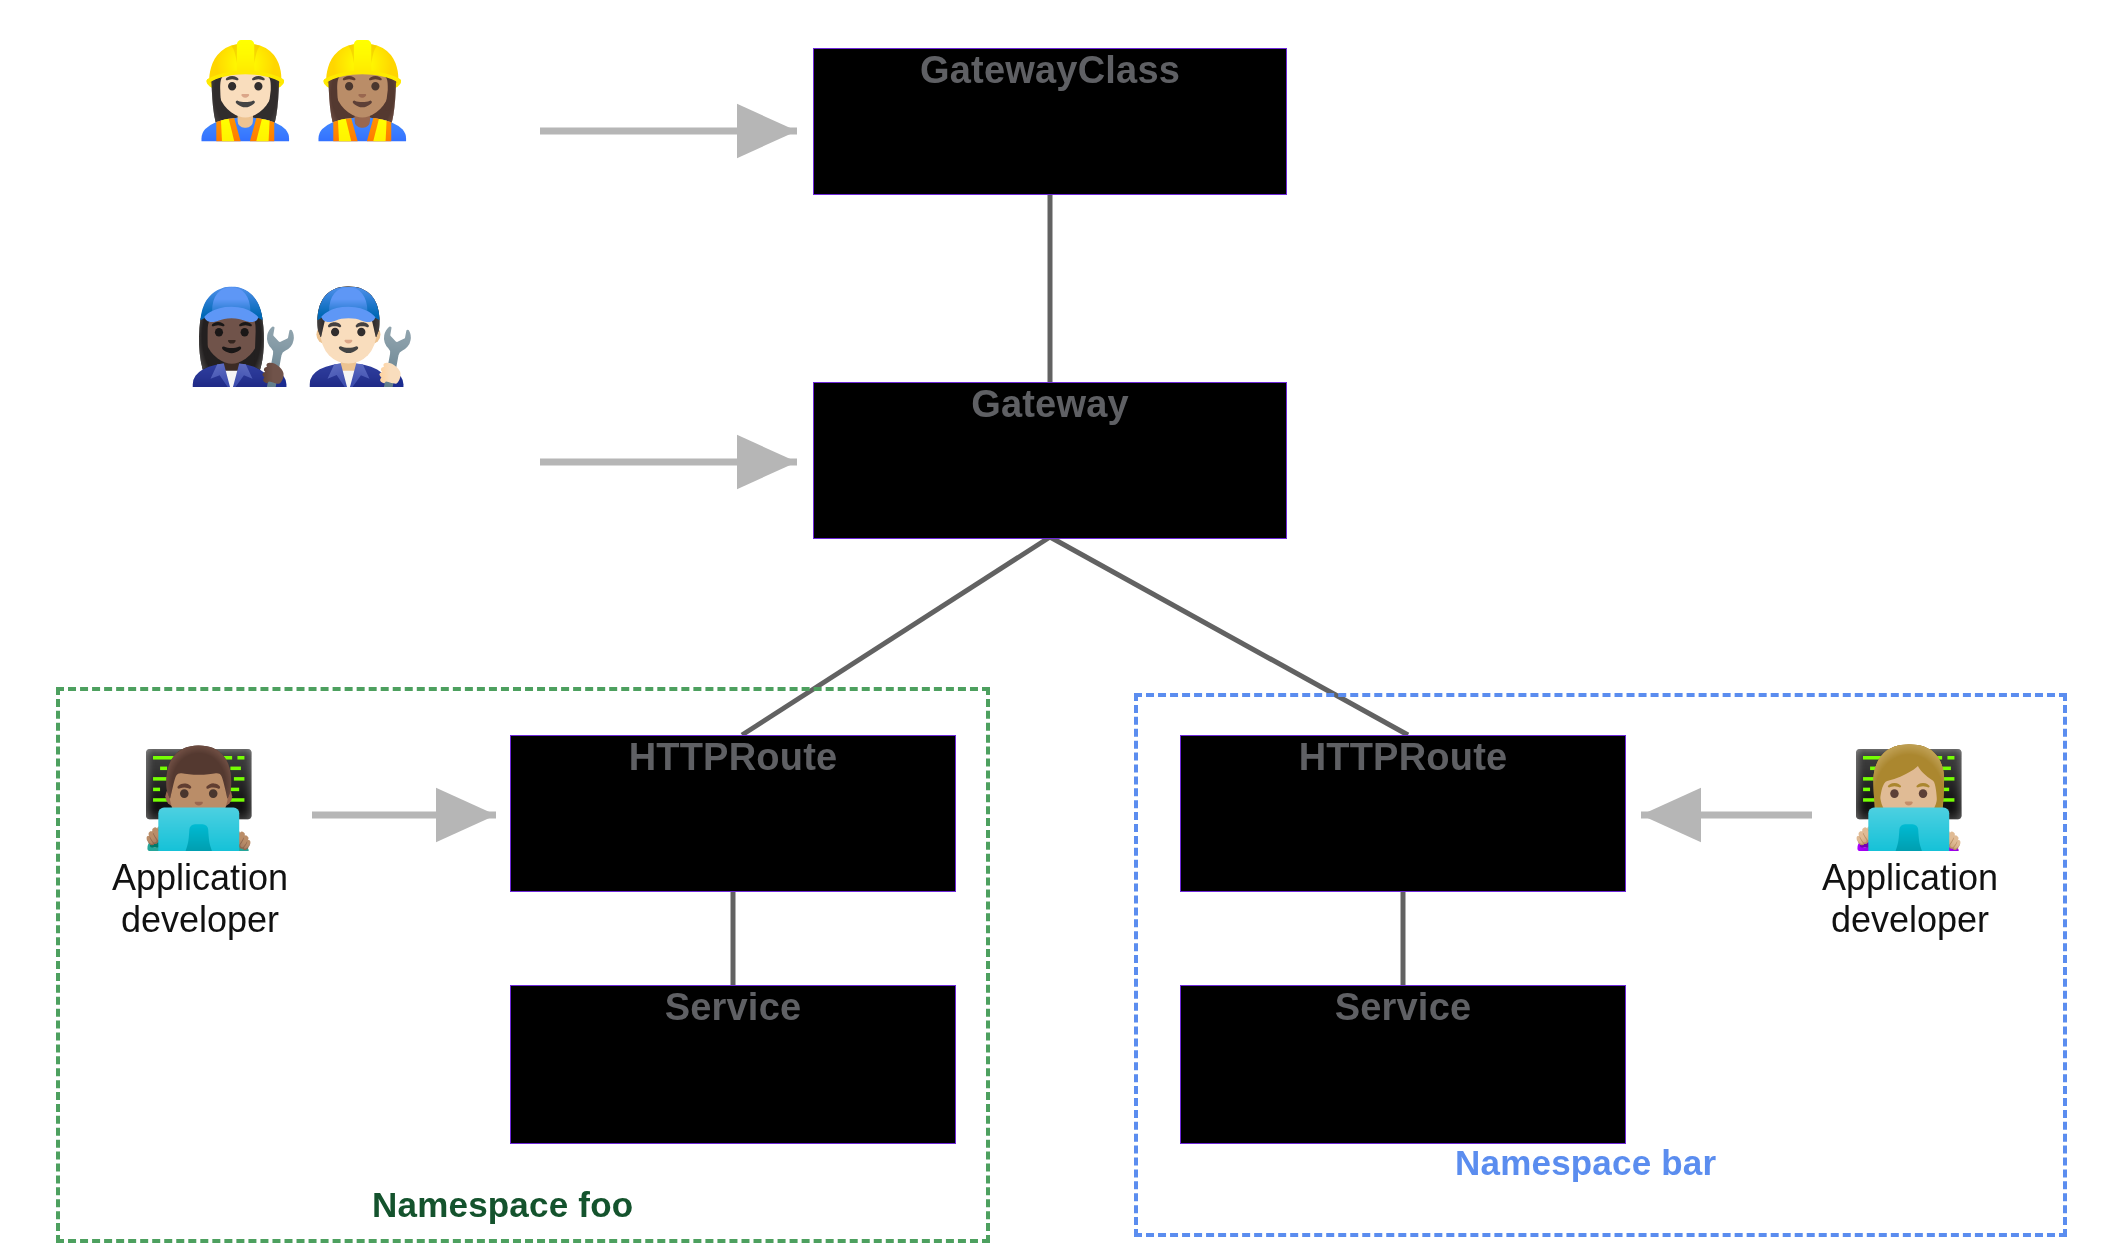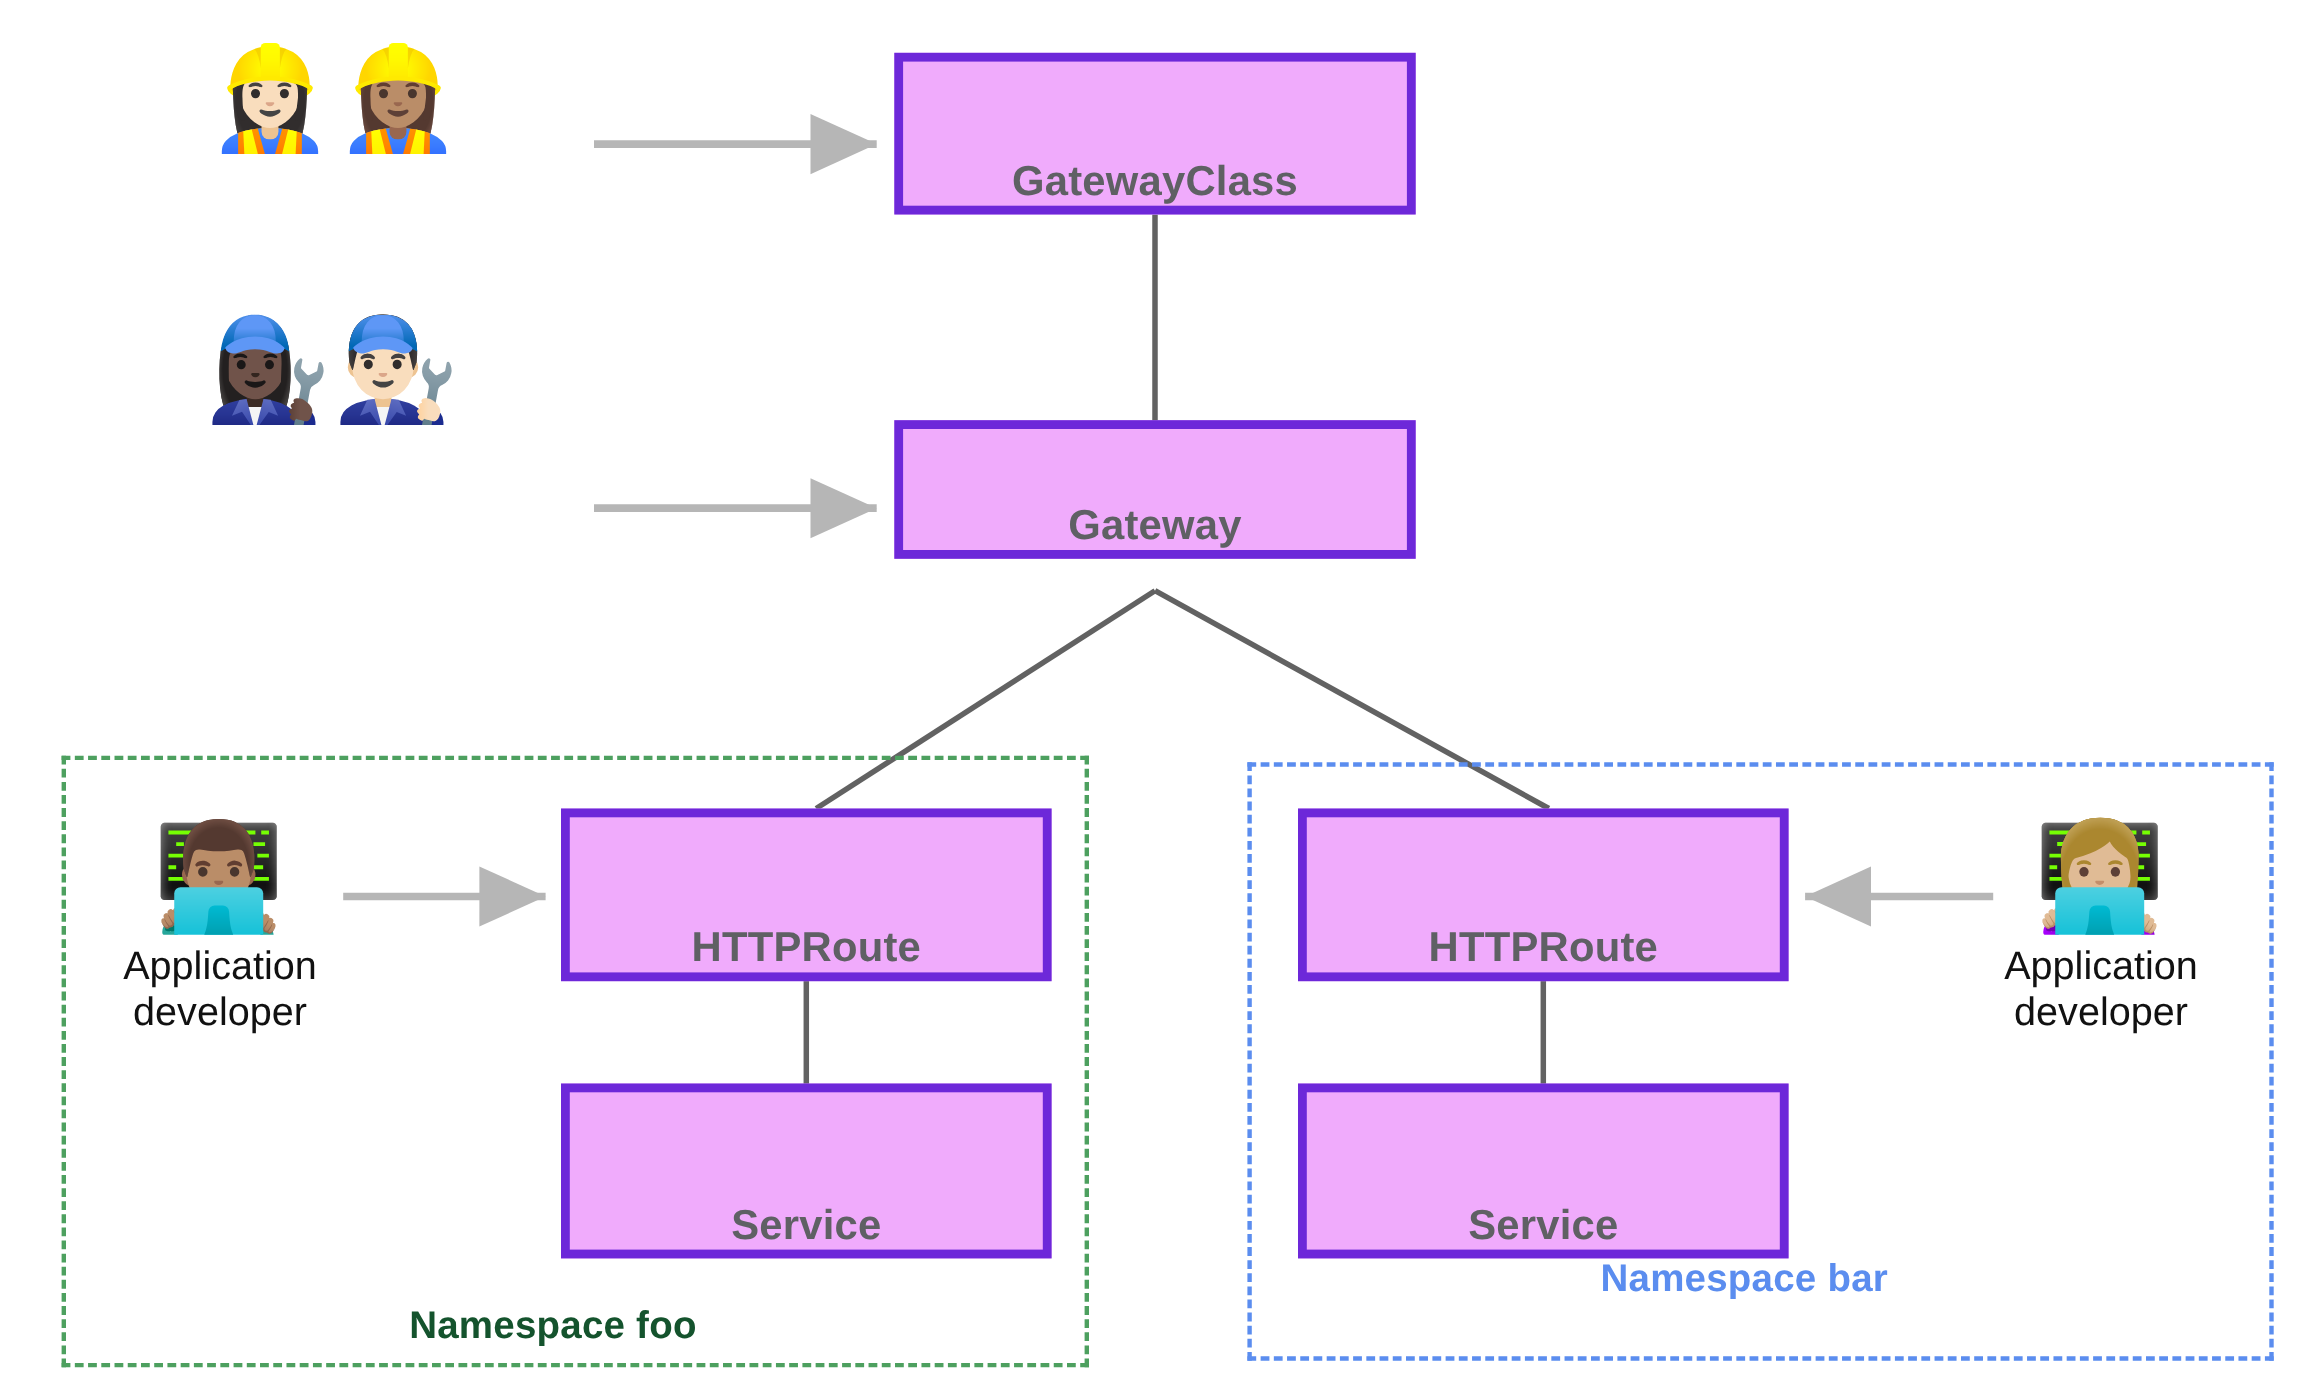--- a/index.html
+++ b/index.html
@@ -64,36 +64,36 @@
     color: #5b8def;
     left: 1455px;
     top: 1143px;
     text-align: center;
   }
 
   
   .res-box {
     position: absolute;
     box-sizing: border-box;
-    border: 8px solid #6d28d9;
-    background: #f0abfc;
+    border: 1px solid #6d28d9;
+    background: #000000;
     display: flex;
-    align-items: flex-end;
+    align-items: flex-start;
     justify-content: center;
   }
   .res-label {
     font-size: 38px;
     font-weight: bold;
     color: #5f6064;
     letter-spacing: 0.2px;
     white-space: nowrap;
   }
 
   #box-gatewayclass { left: 813px;  top: 48px;  width: 474px; height: 147px; }
-  #box-gateway      { left: 813px;  top: 382px; width: 474px; height: 126px; }
+  #box-gateway      { left: 813px;  top: 382px; width: 474px; height: 157px; }
   #box-httproute-foo{ left: 510px;  top: 735px; width: 446px; height: 157px; }
   #box-service-foo  { left: 510px;  top: 985px; width: 446px; height: 159px; }
   #box-httproute-bar{ left: 1180px; top: 735px; width: 446px; height: 157px; }
   #box-service-bar  { left: 1180px; top: 985px; width: 446px; height: 159px; }
 
   
   .persona {
     position: absolute;
     display: flex;
     flex-direction: column;

